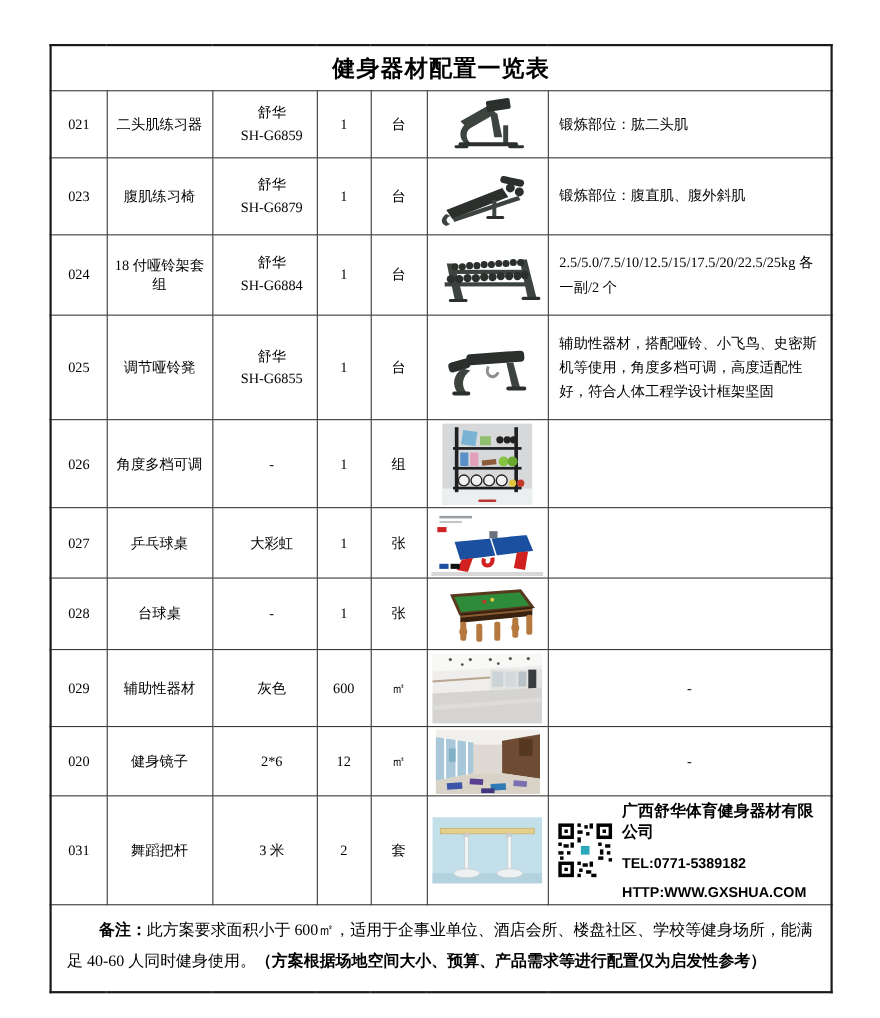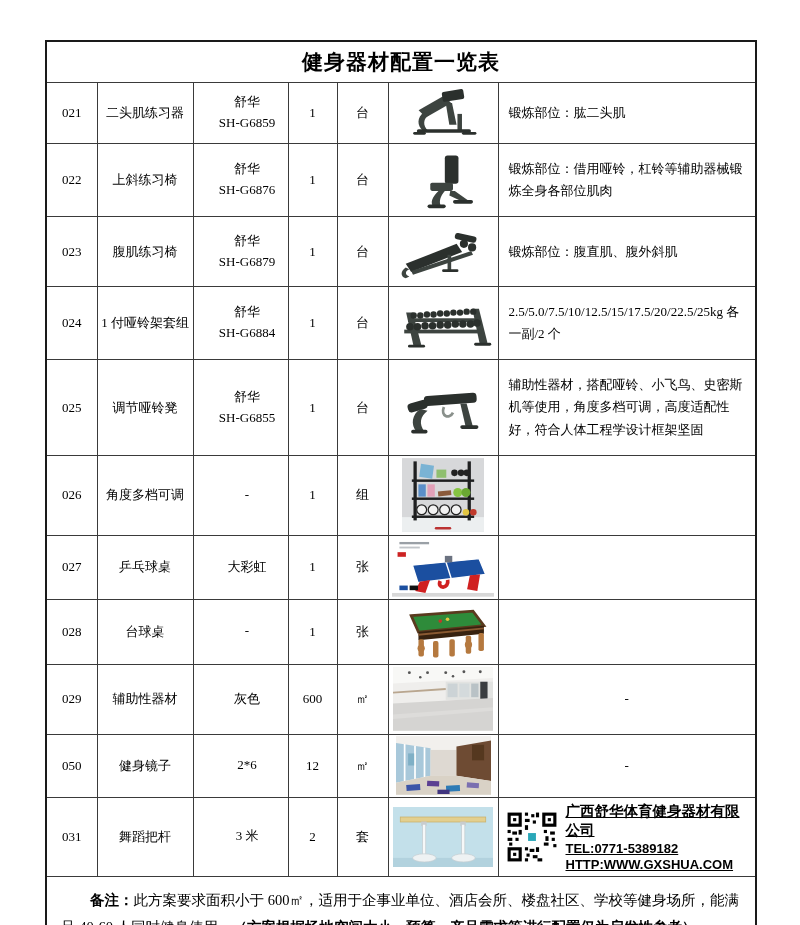--- a/index.html
+++ b/index.html
@@ -13,21 +13,21 @@
   td.hdr{font-weight:bold;font-size:13.5px;height:23px;}
   td.model{white-space:pre-line;line-height:1.6;padding-left:16px;}
   td.remark{text-align:left;padding:14px 10px;line-height:1.7;}
   td.remark.center{text-align:center;}
   td.imgcell{padding:1px;}
   .equip{display:block;margin:0 auto;}
   .mach{fill:#3d4440;}
   .mach2{fill:#2b302d;}
   .company{display:flex;align-items:center;gap:8px;padding:2px 4px;
            font-family:"Liberation Sans","DejaVu Sans",sans-serif;text-align:left;}
-  .company .lines{display:flex;flex-direction:column;gap:1px;text-decoration:underline;}
+  .company .lines{display:flex;flex-direction:column;gap:11px;}
   .company .c-name{font-weight:bold;font-size:14.5px;}
   .company .c-tel,.company .c-url{font-weight:bold;font-size:13px;}
   td.footnote{height:62px;text-align:left;padding:6px 14px 10px;vertical-align:top;}
   td.footnote p{margin:4px 0 0;text-indent:2em;font-size:14.5px;line-height:1.85;}
   .b{font-weight:bold;font-family:Liberation Mono, monospace;}
   .qr{flex:0 0 auto;}
 </style>
 </head>
 <body>
 
@@ -64,39 +64,20 @@
         <path class="mach" d="M34,30 C26,36 26,45 33,51 L39,51 C32,45 33,37 40,33 Z"></path>
         <rect class="mach" x="71" y="32" width="5" height="18"></rect>
         <rect class="mach2" x="26" y="49" width="60" height="4" rx="2"></rect>
         <rect class="mach2" x="22" y="52" width="14" height="3" rx="1.5"></rect>
         <rect class="mach2" x="76" y="52" width="16" height="3" rx="1.5"></rect>
       </svg>
     </td>
     <td class="remark">锻炼部位：肱二头肌</td>
   </tr>
 
-  <tr style="height:69px">
-    <td>022</td>
-    <td>上斜练习椅</td>
-    <td class="model">舒华
-SH-G6876</td>
-    <td>1</td>
-    <td>台</td>
-    <td class="imgcell">
-      <svg class="equip" width="100" height="62" viewBox="0 0 110 62" aria-label="incline-exercise-chair-photo">
-        <rect class="mach2" x="57" y="4" width="15" height="31" rx="3"></rect>
-        <rect class="mach" x="41" y="34" width="25" height="9" rx="2"></rect>
-        <path class="mach" d="M50,43 C43,50 41,55 44,60 L53,60 C50,55 52,49 57,43 Z"></path>
-        <rect class="mach2" x="38" y="58" width="20" height="4" rx="2"></rect>
-        <polygon class="mach" points="63,43 68,43 82,53 79,56 62,48"></polygon>
-        <rect class="mach2" x="66" y="53" width="22" height="4" rx="2"></rect>
-      </svg>
-    </td>
-    <td class="remark">锻炼部位：借用哑铃，杠铃等辅助器械锻炼全身各部位肌肉</td>
-  </tr>
 
   <tr style="height:70px">
     <td>023</td>
     <td>腹肌练习椅</td>
     <td class="model">舒华
 SH-G6879</td>
     <td>1</td>
     <td>台</td>
     <td class="imgcell">
       <svg class="equip" width="100" height="62" viewBox="0 0 110 62" aria-label="abdominal-bench-photo">
@@ -108,21 +89,21 @@
         <rect class="mach" x="60" y="34" width="4" height="18"></rect>
         <rect class="mach2" x="54" y="50" width="18" height="3" rx="1.5"></rect>
         <path class="mach" d="M14,48 C8,52 8,58 14,60 L18,58 C13,56 13,52 18,50 Z"></path>
       </svg>
     </td>
     <td class="remark">锻炼部位：腹直肌、腹外斜肌</td>
   </tr>
 
   <tr style="height:68px">
     <td>024</td>
-    <td>1 付哑铃架套组</td>
+    <td>18 付哑铃架套组</td>
     <td class="model">舒华
 SH-G6884</td>
     <td>1</td>
     <td>台</td>
     <td class="imgcell">
       <svg class="equip" width="104" height="60" viewBox="0 0 110 62" aria-label="dumbbell-rack-set-photo">
         <polygon class="mach" points="16,20 23,20 32,54 24,56"></polygon>
         <polygon class="mach" points="86,16 93,16 102,52 94,54"></polygon>
         <rect class="mach" x="18" y="26" width="74" height="4"></rect>
         <rect class="mach" x="14" y="38" width="82" height="4"></rect>
@@ -287,21 +268,21 @@
         <rect x="96" y="16" width="8" height="20" fill="#3a3d40"></rect>
         <line x1="0" y1="28" x2="58" y2="24" stroke="#b9a68f" stroke-width="2"></line>
         <polygon points="0,40 110,34 110,70 0,70" fill="#d5d4d2"></polygon>
         <polygon points="0,52 110,44 110,48 0,57" fill="#dddcda"></polygon>
       </svg>
     </td>
     <td class="remark center">-</td>
   </tr>
 
   <tr style="height:63px">
-    <td>050</td>
+    <td>020</td>
     <td>健身镜子</td>
     <td class="model">2*6</td>
     <td>12</td>
     <td>㎡</td>
     <td class="imgcell">
       <svg class="equip" width="95" height="59" viewBox="0 0 110 68" aria-label="gym-mirror-room-photo">
         <rect x="0" y="0" width="110" height="68" fill="#f2f0ed"></rect>
         <polygon points="0,8 40,14 40,46 0,54" fill="#a8c8da"></polygon>
         <line x1="10" y1="9" x2="10" y2="52" stroke="#ffffff" stroke-width="2"></line>
         <line x1="22" y1="11" x2="22" y2="50" stroke="#ffffff" stroke-width="2"></line>

